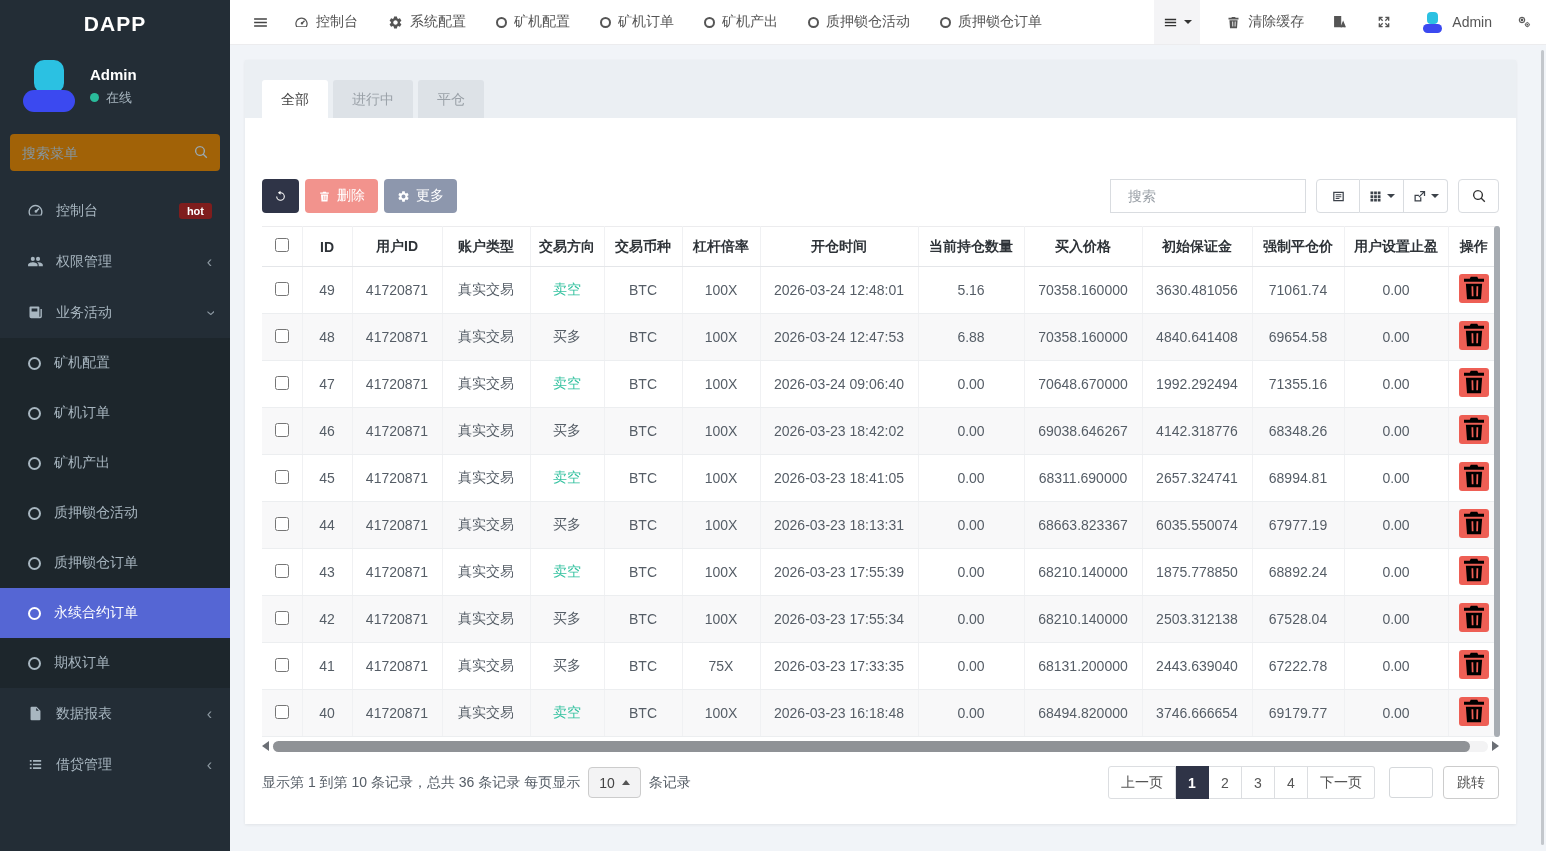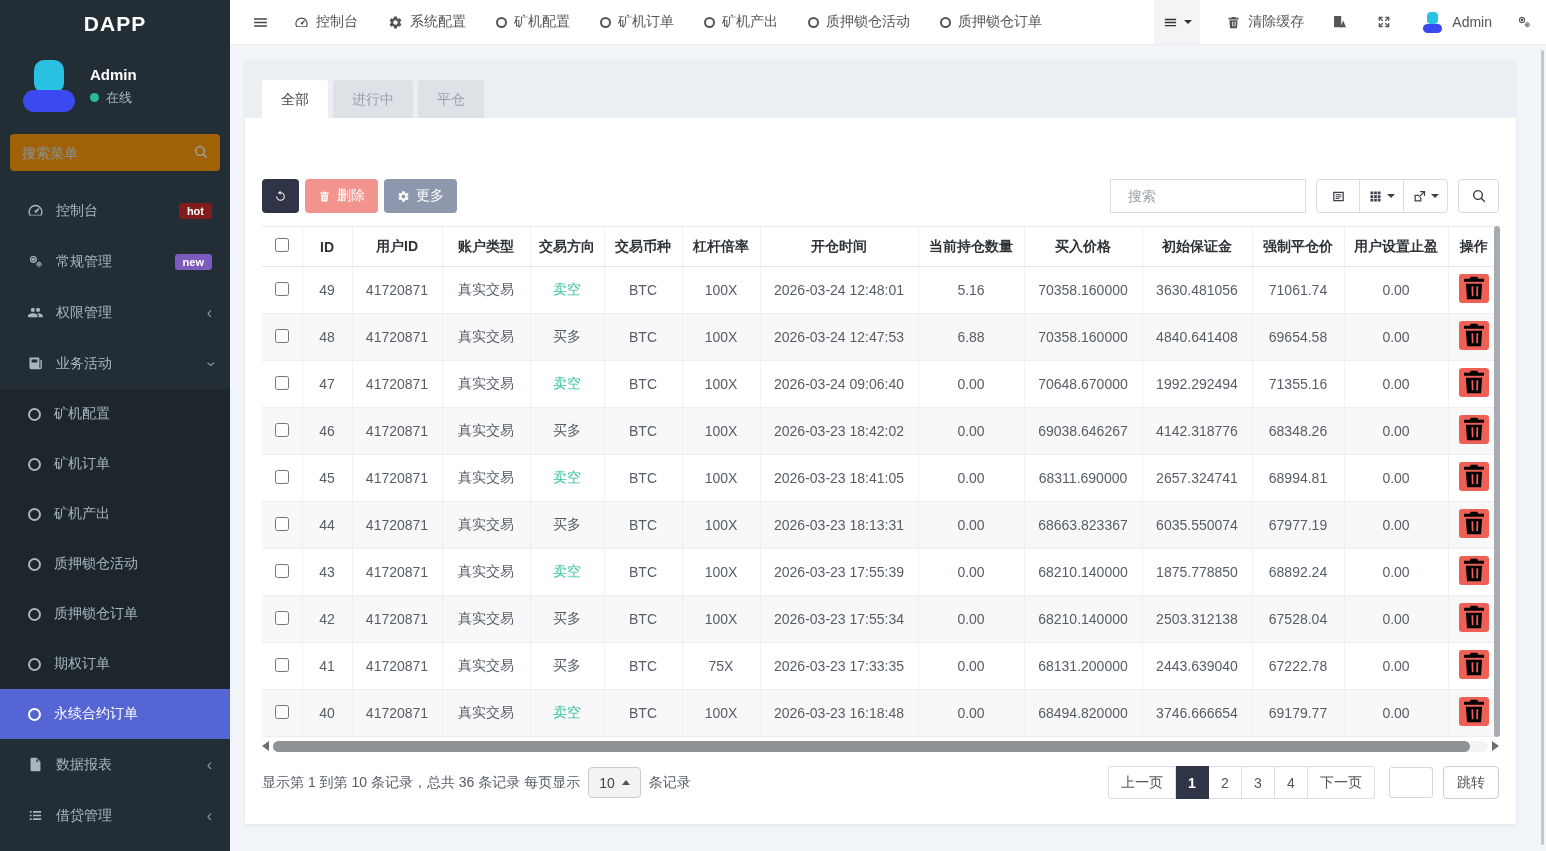--- a/index.html
+++ b/index.html
@@ -156,36 +156,20 @@
             <svg viewBox="0 0 24 24">
               <path d="M12 4a10 10 0 0 0-8.6 15h17.2A10 10 0 0 0 12 4zm0 2a8 8 0 0 1 6.9 12H5.1A8 8 0 0 1 12 6zm4.2 2.4-3.1 2.9a2 2 0 1 0 1.6 1.6l2.9-3.1z"></path>
             </svg>
           </span>
           <span class="lbl">控制台</span>
           <span class="badge" style="background: #7f1d1d;">hot</span>
         </div>
         <div class="side-item">
           <span class="ic">
             <svg viewBox="0 0 24 24">
-              <g>
-                <circle cx="9" cy="9" r="2.1"></circle>
-                <path d="M9 3.6 10.1 6H7.9zM9 14.4 7.9 12h2.2zM3.6 9 6 7.9v2.2zM14.4 9 12 10.1V7.9zM5.2 5.2l2 .9-1.1 1.1zM12.8 12.8l-2-.9 1.1-1.1zM12.8 5.2l-.9 2-1.1-1.1zM5.2 12.8l.9-2 1.1 1.1z"></path>
-                <circle cx="9" cy="9" r="4.1" fill="none" stroke="currentColor" stroke-width="1.5"></circle>
-                <circle cx="17" cy="16" r="1.4"></circle>
-                <circle cx="17" cy="16" r="2.9" fill="none" stroke="currentColor" stroke-width="1.4"></circle>
-                <path d="M17 11.6l.8 1.6h-1.6zM17 20.4l-.8-1.6h1.6zM12.6 16l1.6-.8v1.6zM21.4 16l-1.6.8v-1.6z"></path>
-              </g>
-            </svg>
-          </span>
-          <span class="lbl">常规管理</span>
-          <span class="badge" style="background: rgb(125, 91, 190);">new</span>
-        </div>
-        <div class="side-item">
-          <span class="ic">
-            <svg viewBox="0 0 24 24">
               <path d="M8.2 11.2a2.9 2.9 0 1 0-2.9-2.9 2.9 2.9 0 0 0 2.9 2.9zm7.4 0a2.9 2.9 0 1 0-2.9-2.9 2.9 2.9 0 0 0 2.9 2.9zm-7.4 1.9c-2.3 0-6.7 1.2-6.7 3.5v2.2h13.4v-2.2c0-2.3-4.4-3.5-6.7-3.5zm7.4 0c-.4 0-.8 0-1.3.1a4.4 4.4 0 0 1 2.2 3.4v2.2h5.8v-2.2c0-2.3-4.4-3.5-6.7-3.5z"></path>
             </svg>
           </span>
           <span class="lbl">权限管理</span>
           <span class="chev left">‹</span>
         </div>
         <div class="side-item">
           <span class="ic">
             <svg viewBox="0 0 24 24">
               <path d="M3.5 5A1.5 1.5 0 0 1 5 3.5h11A1.5 1.5 0 0 1 17.5 5v13h.9a.6.6 0 0 0 .6-.6V7h2v10.5a2.5 2.5 0 0 1-2.5 2.5H6a2.5 2.5 0 0 1-2.5-2.5zm3 1.5v4.2h8.1V6.5zm0 6h8.1V14H6.5zm0 3h8.1V17H6.5z"></path>
@@ -208,27 +192,27 @@
             <span class="lbl">矿机产出</span>
           </div>
           <div class="sub-item">
             <span class="ring"></span>
             <span class="lbl">质押锁仓活动</span>
           </div>
           <div class="sub-item">
             <span class="ring"></span>
             <span class="lbl">质押锁仓订单</span>
           </div>
+          <div class="sub-item active">
+            <span class="ring"></span>
+            <span class="lbl">永续合约订单</span>
+          </div>
           <div class="sub-item">
             <span class="ring"></span>
             <span class="lbl">期权订单</span>
-          </div>
-          <div class="sub-item active">
-            <span class="ring"></span>
-            <span class="lbl">永续合约订单</span>
           </div>
         </div>
         <div class="side-item">
           <span class="ic">
             <svg viewBox="0 0 24 24">
               <path d="M6.5 2.5h7L19 8v12a1.5 1.5 0 0 1-1.5 1.5h-11A1.5 1.5 0 0 1 5 20V4a1.5 1.5 0 0 1 1.5-1.5zM13 4.3V8h3.7zM8 11h8v1.6H8zm0 3.2h8v1.6H8zm0 3.2h5V19H8z"></path>
             </svg>
           </span>
           <span class="lbl">数据报表</span>
           <span class="chev left">‹</span>

